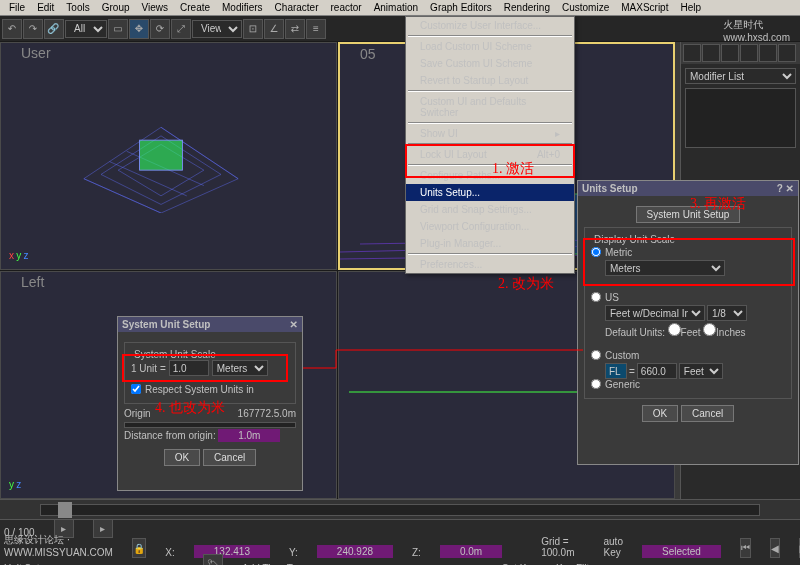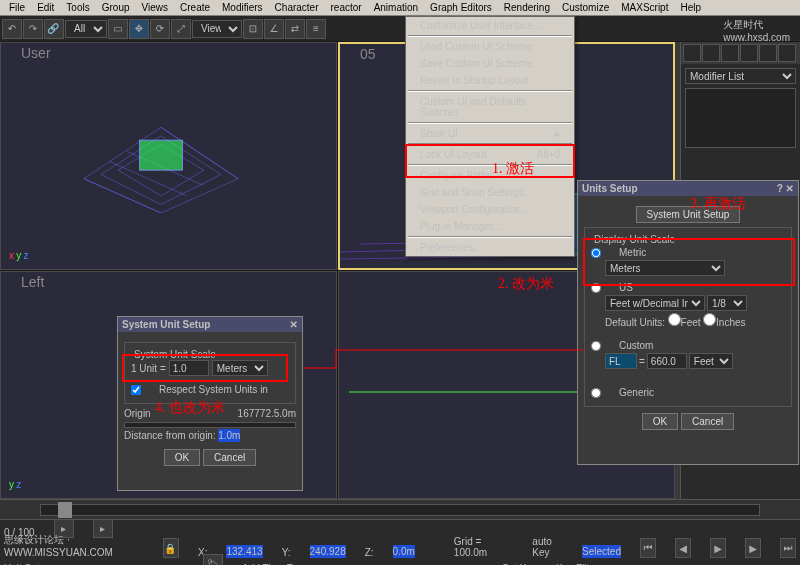--- a/index.html
+++ b/index.html
@@ -28,31 +28,31 @@
 .right-panel{position:absolute;right:0;top:42px;width:120px;height:457px;background:#2a2a2a;border-left:1px solid #555}
 .right-tabs{display:flex;gap:1px;padding:2px;background:#3a3a3a}
 .right-tabs .t{width:18px;height:18px;background:#2a2a2a;border:1px solid #555}
 .dialog{position:absolute;background:#3a3a3a;border:1px solid #888;z-index:120}
 .dlg-title{background:#4a4a6a;color:#fff;padding:2px 4px;font-weight:bold;display:flex;justify-content:space-between;font-size:11px}
 .dlg-body{padding:6px}
 .dlg-units{left:577px;top:180px;width:222px;height:285px}
 .dlg-sys{left:117px;top:316px;width:186px;height:175px}
 .grp{border:1px solid #555;padding:6px;margin:4px 0}
 .grp-title{font-size:10px;margin-top:-11px;background:#3a3a3a;display:inline-block;padding:0 3px}
-.radio{display:flex;align-items:flex-end;gap:18px;margin:2px 0}
+.radio{display:flex;align-items:flex-start;gap:4px;margin:2px 0}
 .radio input{width:10px;height:10px}
 .inp{background:#2a2a2a;border:1px solid #555;color:#ccc;padding:1px 3px;height:16px}
 .sel{background:#2a2a2a;border:1px solid #555;color:#ccc;height:16px;font-size:10px}
 .btn{background:#4a4a4a;border:1px solid #777;padding:2px 10px;color:#ddd}
 .statusbar{position:absolute;bottom:0;left:0;width:800px;height:66px;background:#2a2a2a;border-top:1px solid #555}
 .timeline{height:20px;background:#333;border-bottom:1px solid #555;position:relative}
 .timeline .track{position:absolute;left:40px;right:40px;top:4px;height:12px;background:#222;border:1px solid #555}
 .timeline .cursor{position:absolute;left:58px;top:2px;width:14px;height:16px;background:#888}
 .status-row{display:flex;align-items:flex-end;padding:2px 4px;gap:19px;height:20px;font-size:9px}
-.coord{background:#1d4ed8;padding:1px 0}
+.coord{background:#701a75;padding:1px 20px}
 .logo{position:absolute;right:10px;top:18px;color:#888;font-size:9px;z-index:200}
 svg{display:block}
 .vp-wire{width:180px;height:120px;position:absolute;left:70px;top:50px}
 </style>
 </head>
 <body>
 
 <div class="menubar">
   <span>File</span>
   <span>Edit</span>
@@ -155,20 +155,23 @@
     </div>
   <div class="menu-sep"></div>
   <div class="menu-item">
       <span>Lock UI Layout</span>
       <span>Alt+0</span>
     </div>
   <div class="menu-sep"></div>
   <div class="menu-item">
       <span>Configure Paths...</span>
     </div>
+  <div class="menu-item menu-highlight">
+      <span>Units Setup...</span>
+    </div>
   <div class="menu-item">
       <span>Grid and Snap Settings...</span>
     </div>
   <div class="menu-item">
       <span>Viewport Configuration...</span>
     </div>
   <div class="menu-item">
       <span>Plug-in Manager...</span>
     </div>
   <div class="menu-sep"></div>
@@ -207,39 +210,39 @@
   </div>
   <div class="dlg-body">
     <div style="text-align:center;margin:4px 0"><button class="btn">System Unit Setup</button></div>
     <div class="grp">
       <span class="grp-title">Display Unit Scale</span>
       <div class="radio">
           <input type="radio" checked="" style="">
           <span>Metric</span>
         </div>
       <select class="sel" style="width:120px;margin-left:14px"><option>Meters</option></select>
-      <div class="radio" style="margin-top:6px">
+      <div class="radio" style="margin-top:16px">
           <input type="radio" style="">
           <span>US</span>
         </div>
       <div style="margin-left:14px;display:flex;gap:2px">
         <select class="sel" style="width:100px"><option>Feet w/Decimal Inches</option></select>
         <select class="sel" style="width:40px"><option>1/8</option></select>
       </div>
       <div style="margin-left:14px;font-size:9px;margin-top:2px"><span>Default Units:</span> <input type="radio" style=""><span>Feet</span> <input type="radio" style=""><span>Inches</span></div>
       <div class="radio" style="margin-top:12px">
           <input type="radio" style="">
           <span>Custom</span>
         </div>
       <div style="margin-left:14px;display:flex;gap:2px;align-items:center">
-        <input class="inp" style="width: 32px; background: #0c4a6e;" value="FL"> = 
+        <input class="inp" style="width: 22px; background: #0c4a6e;" value="FL"> = 
         <input class="inp" style="width: 40px;" value="660.0">
         <select class="sel" style="width:44px"><option>Feet</option></select>
       </div>
-      <div class="radio" style="margin-top:18px">
+      <div class="radio" style="margin-top:0">
           <input type="radio" style="">
           <span>Generic</span>
         </div>
     </div>
     <div style="text-align:center;margin-top:6px">
       <button class="btn">OK</button>
       <button class="btn">Cancel</button>
     </div>
   </div>
 </div>

